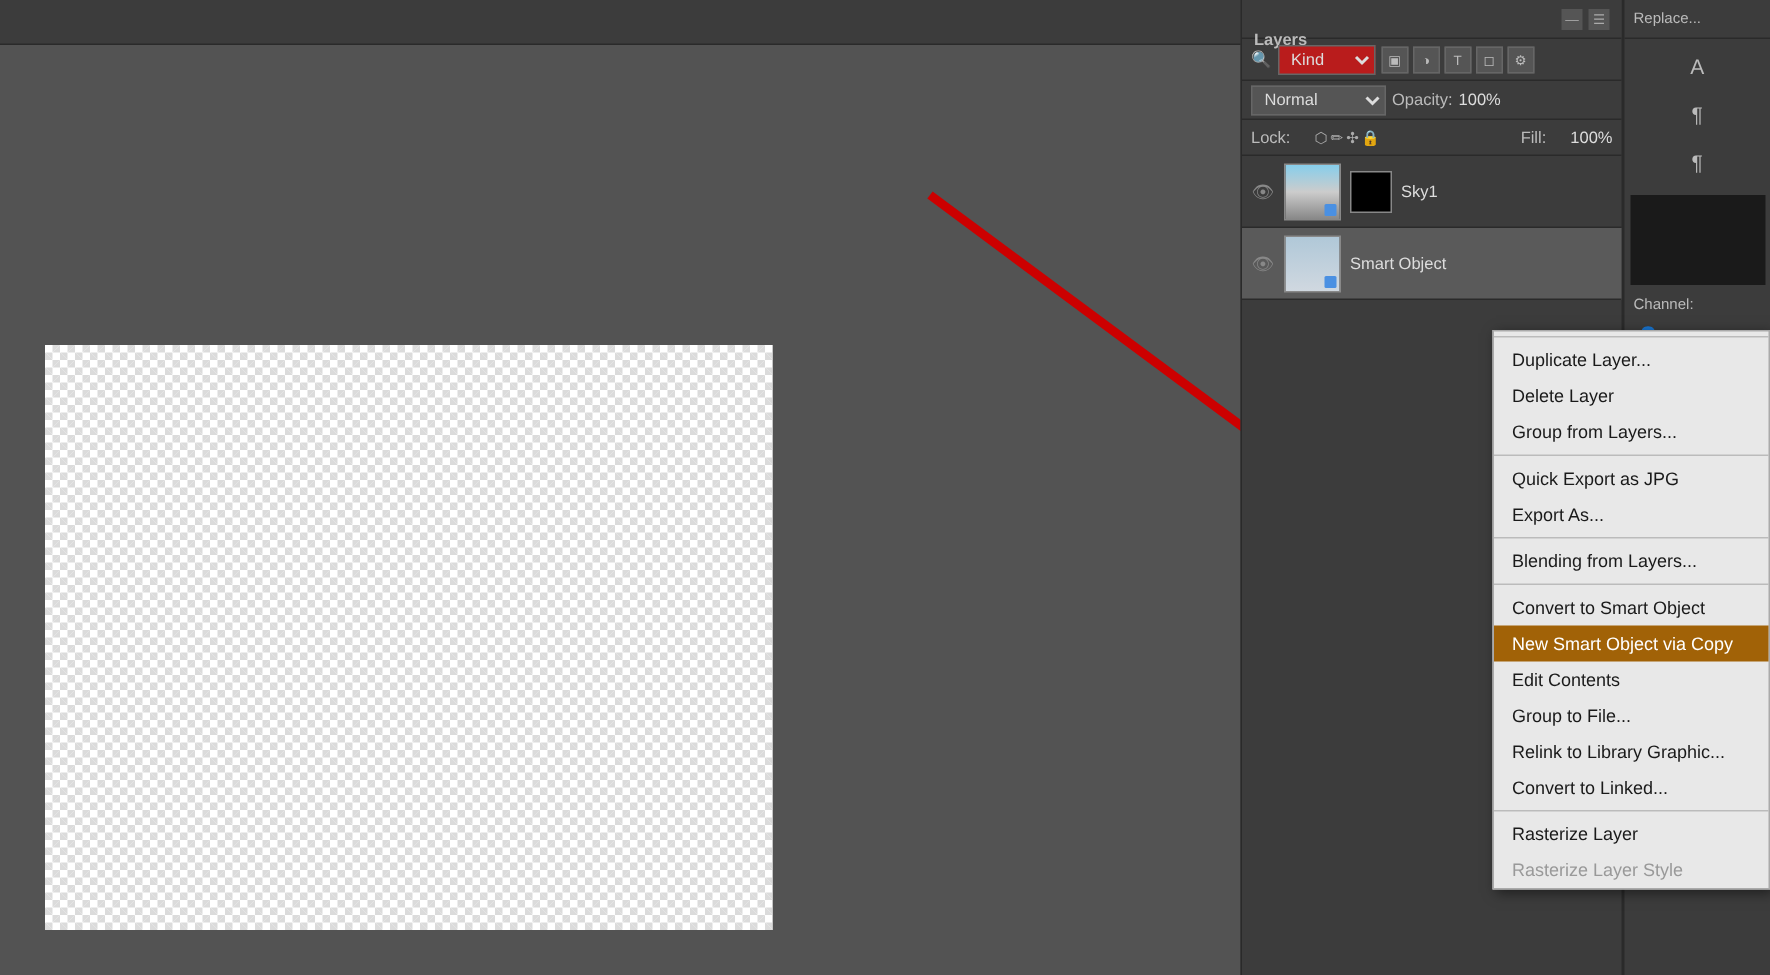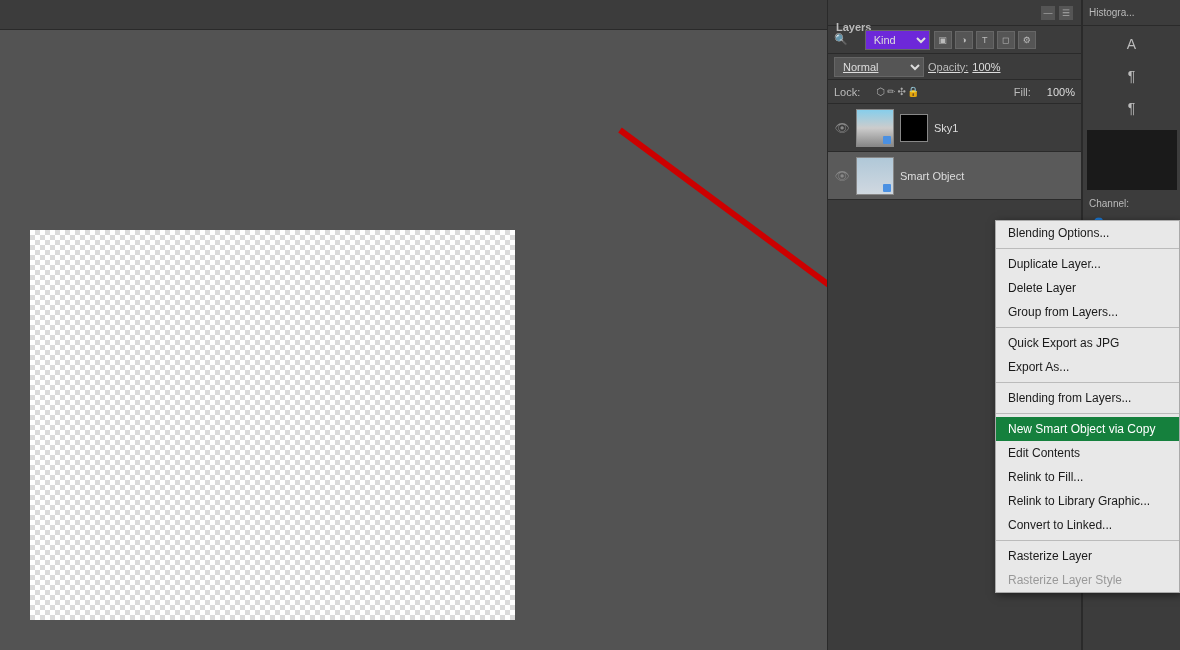--- a/index.html
+++ b/index.html
@@ -108,28 +108,27 @@
     .filter-row {
       display: flex;
       align-items: center;
       padding: 4px 6px;
       gap: 4px;
       border-bottom: 1px solid #2a2a2a;
       height: 28px;
     }
 
     .filter-select {
-      background: #6d28d9;
+      background: #b91c1c;
       border: 1px solid #666;
       color: #ddd;
       font-size: 11px;
       padding: 1px 4px;
       width: 65px;
       height: 20px;
-      margin-left: 13px;
     }
 
     .filter-icons {
       display: flex;
       gap: 3px;
     }
 
     .filter-icon {
       width: 18px;
       height: 18px;
@@ -143,21 +142,20 @@
       cursor: pointer;
     }
 
     .blend-row {
       display: flex;
       align-items: center;
       padding: 3px 6px;
       gap: 4px;
       border-bottom: 1px solid #2a2a2a;
       height: 26px;
-      text-decoration: underline;
     }
 
     .blend-select {
       background: #555;
       border: 1px solid #666;
       color: #ddd;
       font-size: 11px;
       padding: 1px 4px;
       width: 90px;
       height: 20px;
@@ -277,21 +275,21 @@
 
     .menu-item {
       padding: 5px 12px;
       font-size: 12px;
       color: #1a1a1a;
       cursor: pointer;
       white-space: nowrap;
     }
 
     .menu-item.highlighted {
-      background: #15803d;
+      background: #a16207;
       color: white;
     }
 
     .menu-item.disabled {
       color: #999;
       cursor: default;
     }
 
     .menu-separator {
       height: 1px;
@@ -437,43 +435,43 @@
   <div class="layer-item" style="background:#5a5a5a;">
     <div class="layer-visibility">👁</div>
     <div class="layer-thumbnail layer-thumbnail-smart" style="background: linear-gradient(to bottom, #b0c8d8 0%, #d0d8e0 100%); position:relative;">
       <div style="position:absolute;bottom:2px;right:2px;width:8px;height:8px;background:#4a90e2;border-radius:1px;"></div>
     </div>
     <span class="layer-name">Smart Object</span>
   </div>
 </div>
 
 <div class="context-menu" id="context-menu-el">
-<div class="menu-item">Blending Options...</div>
     <div class="menu-separator"></div>
     <div class="menu-item">Duplicate Layer...</div>
     <div class="menu-item">Delete Layer</div>
     <div class="menu-item">Group from Layers...</div>
     <div class="menu-separator"></div>
     <div class="menu-item">Quick Export as JPG</div>
     <div class="menu-item">Export As...</div>
     <div class="menu-separator"></div>
     <div class="menu-item">Blending from Layers...</div>
     <div class="menu-separator"></div>
+    <div class="menu-item">Convert to Smart Object</div>
     <div class="menu-item highlighted">New Smart Object via Copy</div>
     <div class="menu-item">Edit Contents</div>
-    <div class="menu-item">Relink to Fill...</div>
+    <div class="menu-item">Group to File...</div>
     <div class="menu-item">Relink to Library Graphic...</div>
     <div class="menu-item">Convert to Linked...</div>
     <div class="menu-separator"></div>
     <div class="menu-item">Rasterize Layer</div>
     <div class="menu-item disabled">Rasterize Layer Style</div>
   </div>
 
 <div class="right-panel">
-  <div class="right-panel-header">Histogra...</div>
+  <div class="right-panel-header">Replace...</div>
   <div class="right-panel-icons">
     <div class="rp-icon">A</div>
     <div class="rp-icon">¶</div>
     <div class="rp-icon">¶</div>
   </div>
   <div class="histogram-area"></div>
   <div class="source-label">Channel:</div>
   <div class="rp-icon" style="margin-left:4px;">👤</div>
   <div class="source-label">Source:</div>
 </div>

